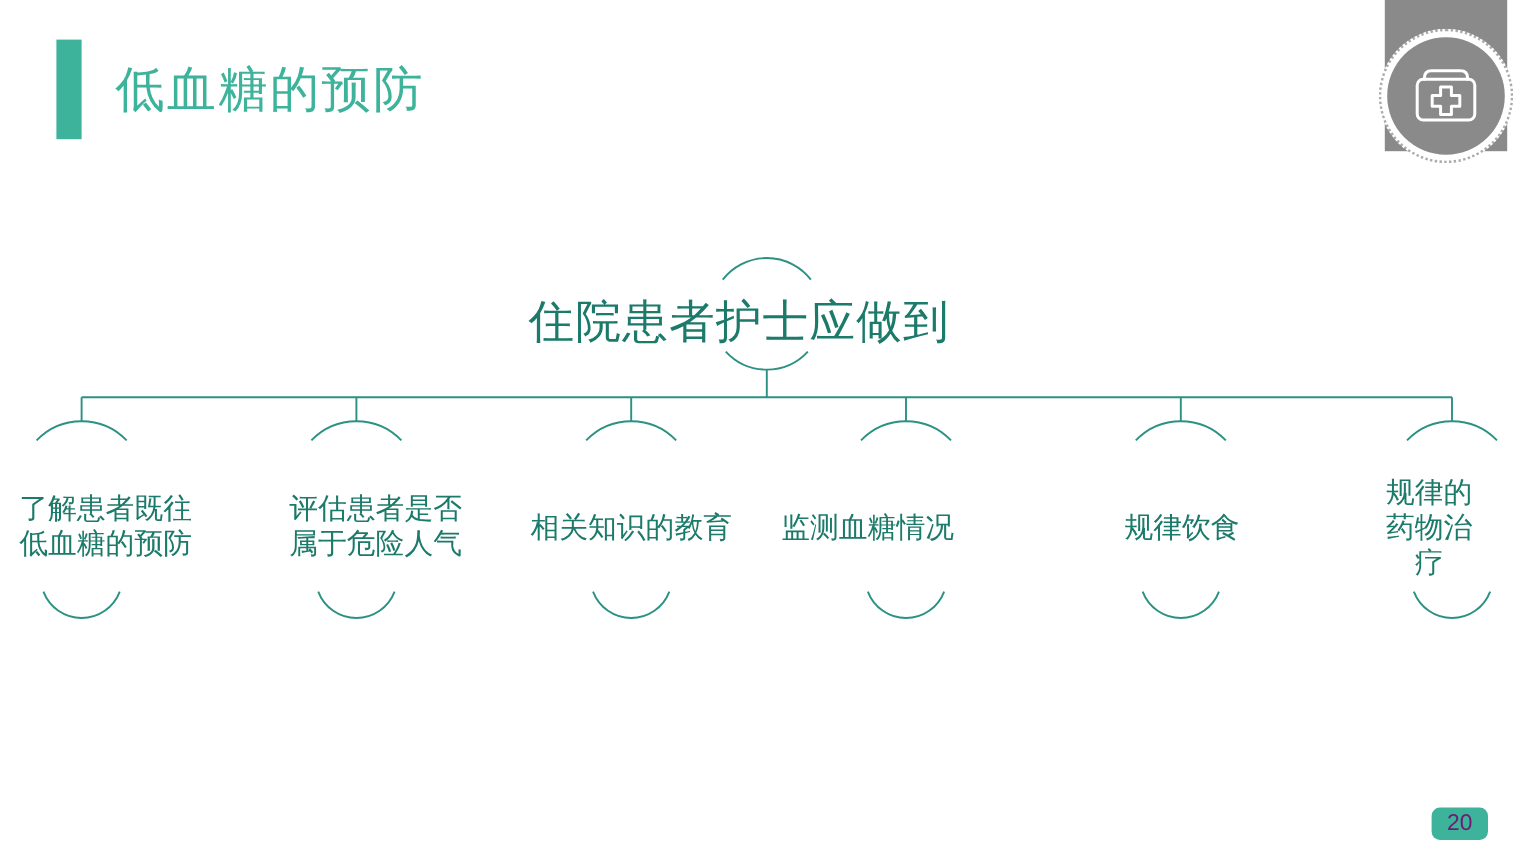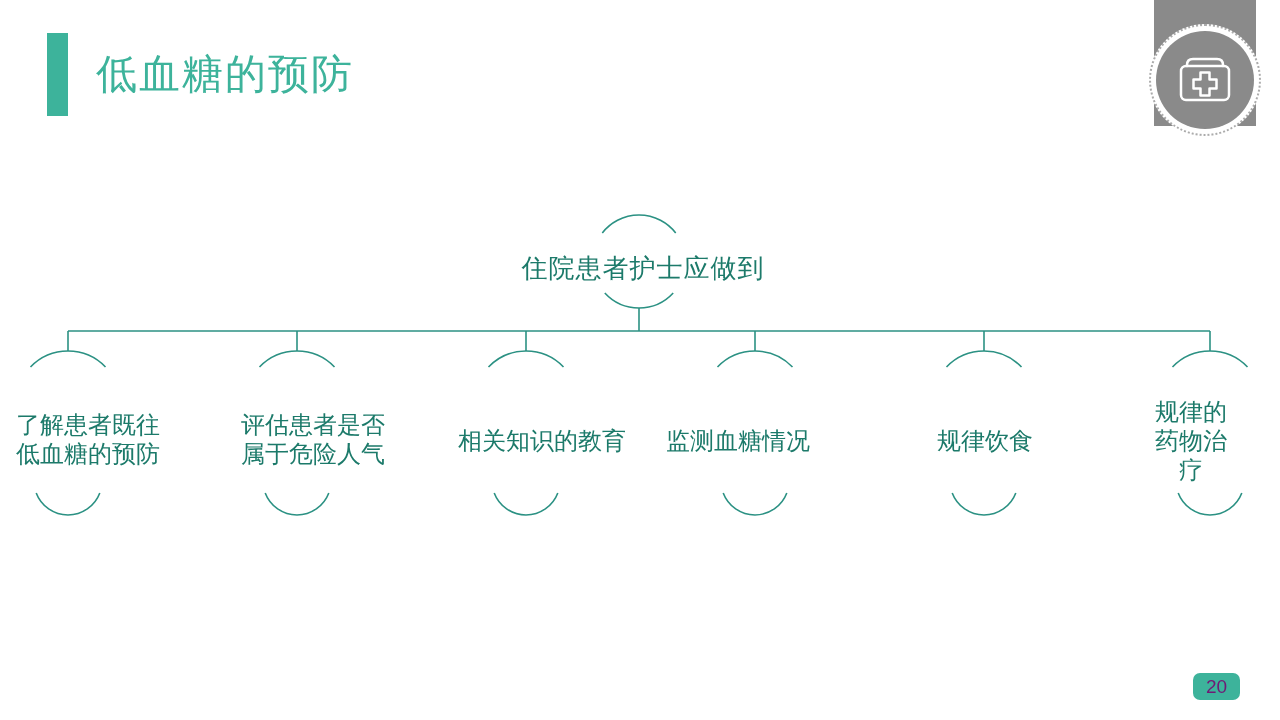--- a/index.html
+++ b/index.html
@@ -43,33 +43,33 @@
   }
 
   
   .diagram-svg{left:0;top:0;width:1280px;height:720px;pointer-events:none;}
   .diagram-svg path{
     fill:none;stroke:var(--line,#2B9183);stroke-width:1.6;
   }
 
   
   .root-label{
-    left:643px;top:268px;transform:translate(-50%,-50%);
-    font-size:26px;color:var(--text,#1C7A6A);
+    left:616px;top:268px;transform:translate(-50%,-50%);
+    font-size:38px;color:var(--text,#1C7A6A);
     white-space:nowrap;letter-spacing:1px;
   }
   .node-label{
     transform:translate(-50%,-50%);
     font-size:24px;line-height:29px;color:var(--text,#1C7A6A);
     text-align:center;white-space:pre-line;
   }
   .n1{left:88px;top:439px;}
   .n2{left:297px;top:439px;margin-left:16px;}
-  .n3{left:526px;top:440px;margin-left:16px;}
-  .n4{left:738px;top:440px;}
+  .n3{left:526px;top:440px;}
+  .n4{left:723px;top:440px;}
   .n5{left:985px;top:440px;text-align:center;}
   .n6{left:1191px;top:440px;}
 
   
   .page-badge{
     left:1193px;top:673px;width:47px;height:27px;
     background:var(--accent,#3CB49B);border-radius:7px;
     color:#701a75;font-size:19px;line-height:27px;text-align:center;
   }
 </style>

